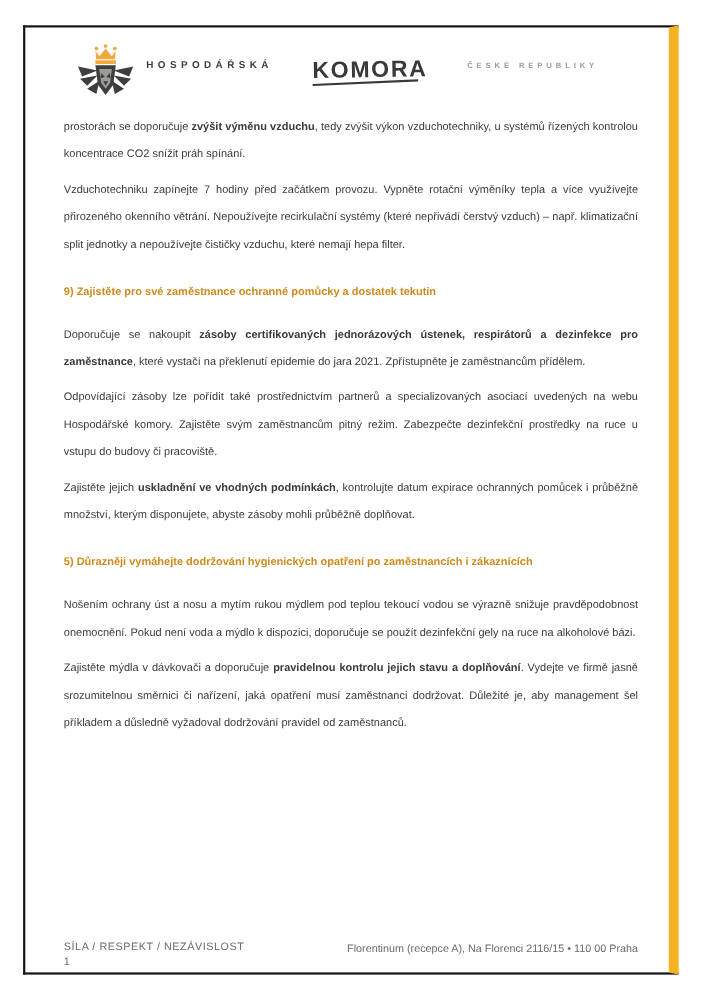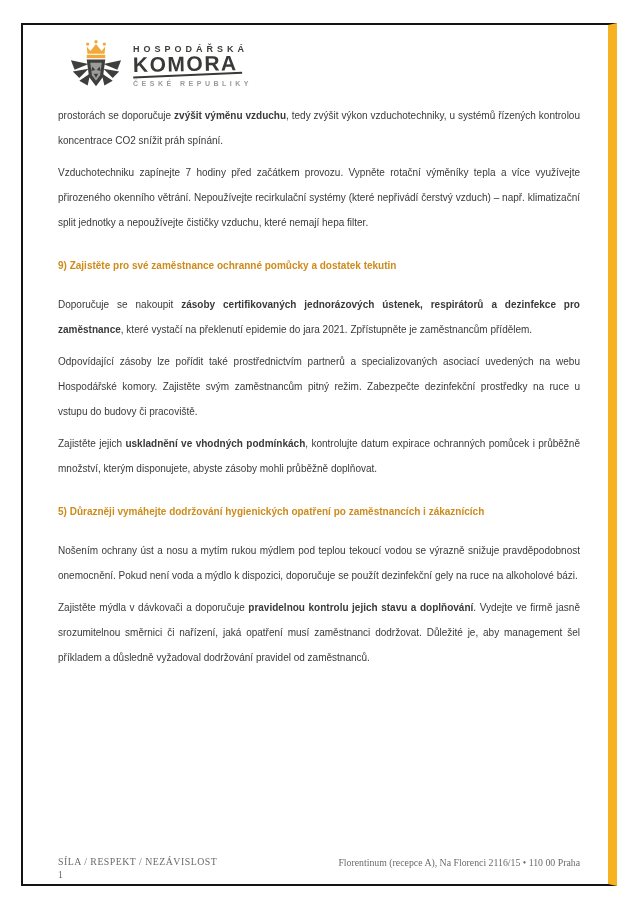--- a/index.html
+++ b/index.html
@@ -28,21 +28,21 @@
   
   .logo-row {
     display: flex;
     align-items: center;
     gap: 9px;
     height: 52px;
     margin-bottom: 12px;
     margin-left: 10px;
   }
   .emblem { width: 56px; height: 52px; flex: 0 0 auto; }
-  .logo-text { display: flex; flex-direction: column; }
+  .logo-text { display: flex; flex-direction: row; gap: 36px; }
   .brand-top {
     font-size: 9px; font-weight: bold; letter-spacing: 4px;
     color: #3d3d3c; white-space: nowrap;
   }
   .brand-main {
     font-size: 21px; font-weight: bold; letter-spacing: 1.5px;
     color: #393937; line-height: 22px; white-space: nowrap;
     transform: rotate(-1deg); transform-origin: left center;
   }
   .brand-main::after {
@@ -70,21 +70,20 @@
   
   .footer {
     position: absolute;
     left: 35px; right: 28px; bottom: 3px;
     display: flex;
     justify-content: space-between;
     align-items: flex-start;
     font-size: 9.8px;
     color: #6a6a6a;
     line-height: 13px;
-    font-family: Liberation Serif, serif;
   }
   .footer .motto { letter-spacing: 0.5px; }
   .footer .pagenum { display: block; }
   .footer .address { padding-top: 1px; }
 </style>
 </head>
 <body>
 
 <div class="frame">
   <div class="inner">

